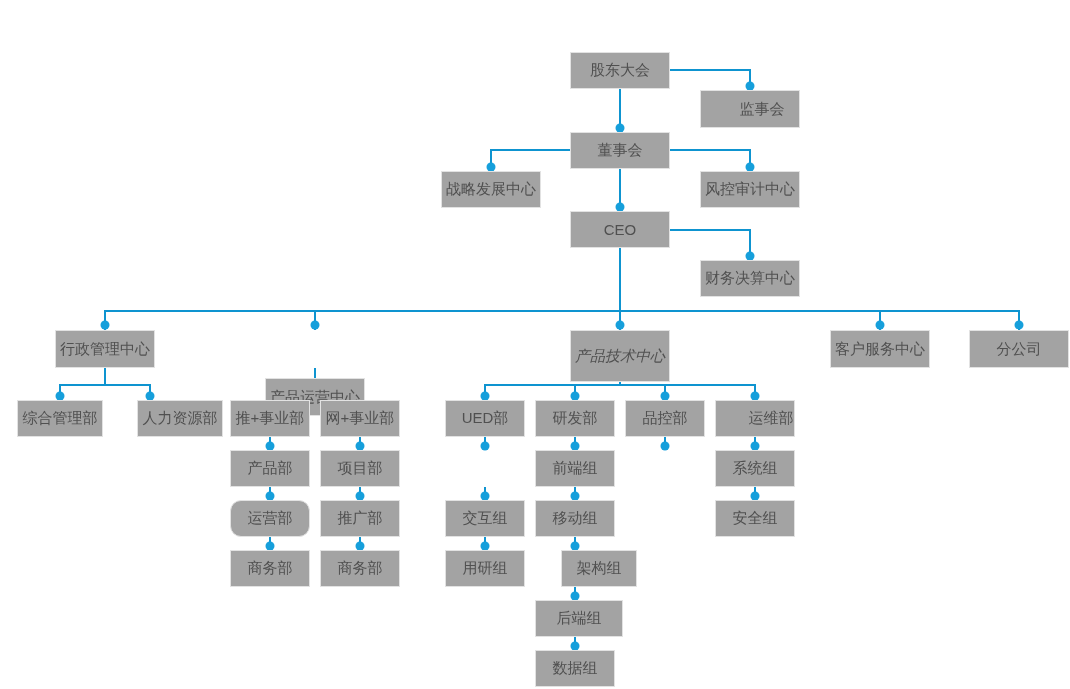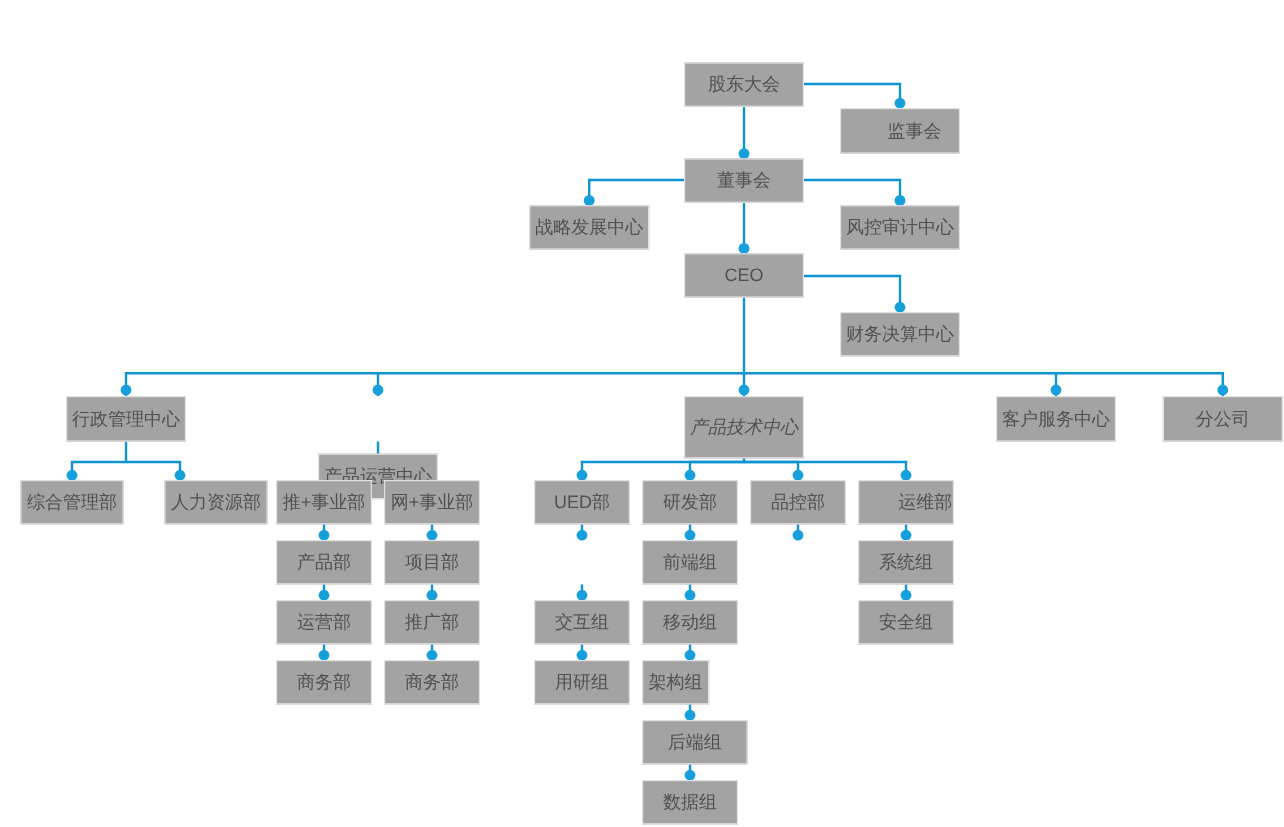--- a/index.html
+++ b/index.html
@@ -157,21 +157,21 @@
     </div>
     <div class="node" style="left: 320px; top: 400px; width: 80px; height: 37px;">
       <span>网+事业部</span>
     </div>
     <div class="node" style="left: 230px; top: 450px; width: 80px; height: 37px;">
       <span>产品部</span>
     </div>
     <div class="node" style="left: 320px; top: 450px; width: 80px; height: 37px;">
       <span>项目部</span>
     </div>
-    <div class="node" style="left: 230px; top: 500px; width: 80px; height: 37px;">
+    <div class="node" style="left: 230px; top: 500px; width: 80px; height: 37px; border-radius: 11px;">
       <span>运营部</span>
     </div>
     <div class="node" style="left: 320px; top: 500px; width: 80px; height: 37px;">
       <span>推广部</span>
     </div>
     <div class="node" style="left: 230px; top: 550px; width: 80px; height: 37px;">
       <span>商务部</span>
     </div>
     <div class="node" style="left: 320px; top: 550px; width: 80px; height: 37px;">
       <span>商务部</span>
@@ -199,21 +199,21 @@
     </div>
     <div class="node" style="left: 535px; top: 500px; width: 80px; height: 37px;">
       <span>移动组</span>
     </div>
     <div class="node" style="left: 715px; top: 500px; width: 80px; height: 37px;">
       <span>安全组</span>
     </div>
     <div class="node" style="left: 445px; top: 550px; width: 80px; height: 37px;">
       <span>用研组</span>
     </div>
-    <div class="node" style="left: 535px; top: 550px; width: 56px; height: 37px;">
+    <div class="node" style="left: 561px; top: 550px; width: 76px; height: 37px;">
       <span>架构组</span>
     </div>
     <div class="node" style="left: 535px; top: 600px; width: 88px; height: 37px;">
       <span>后端组</span>
     </div>
     <div class="node" style="left: 535px; top: 650px; width: 80px; height: 37px;">
       <span>数据组</span>
     </div>
   </div>
 

